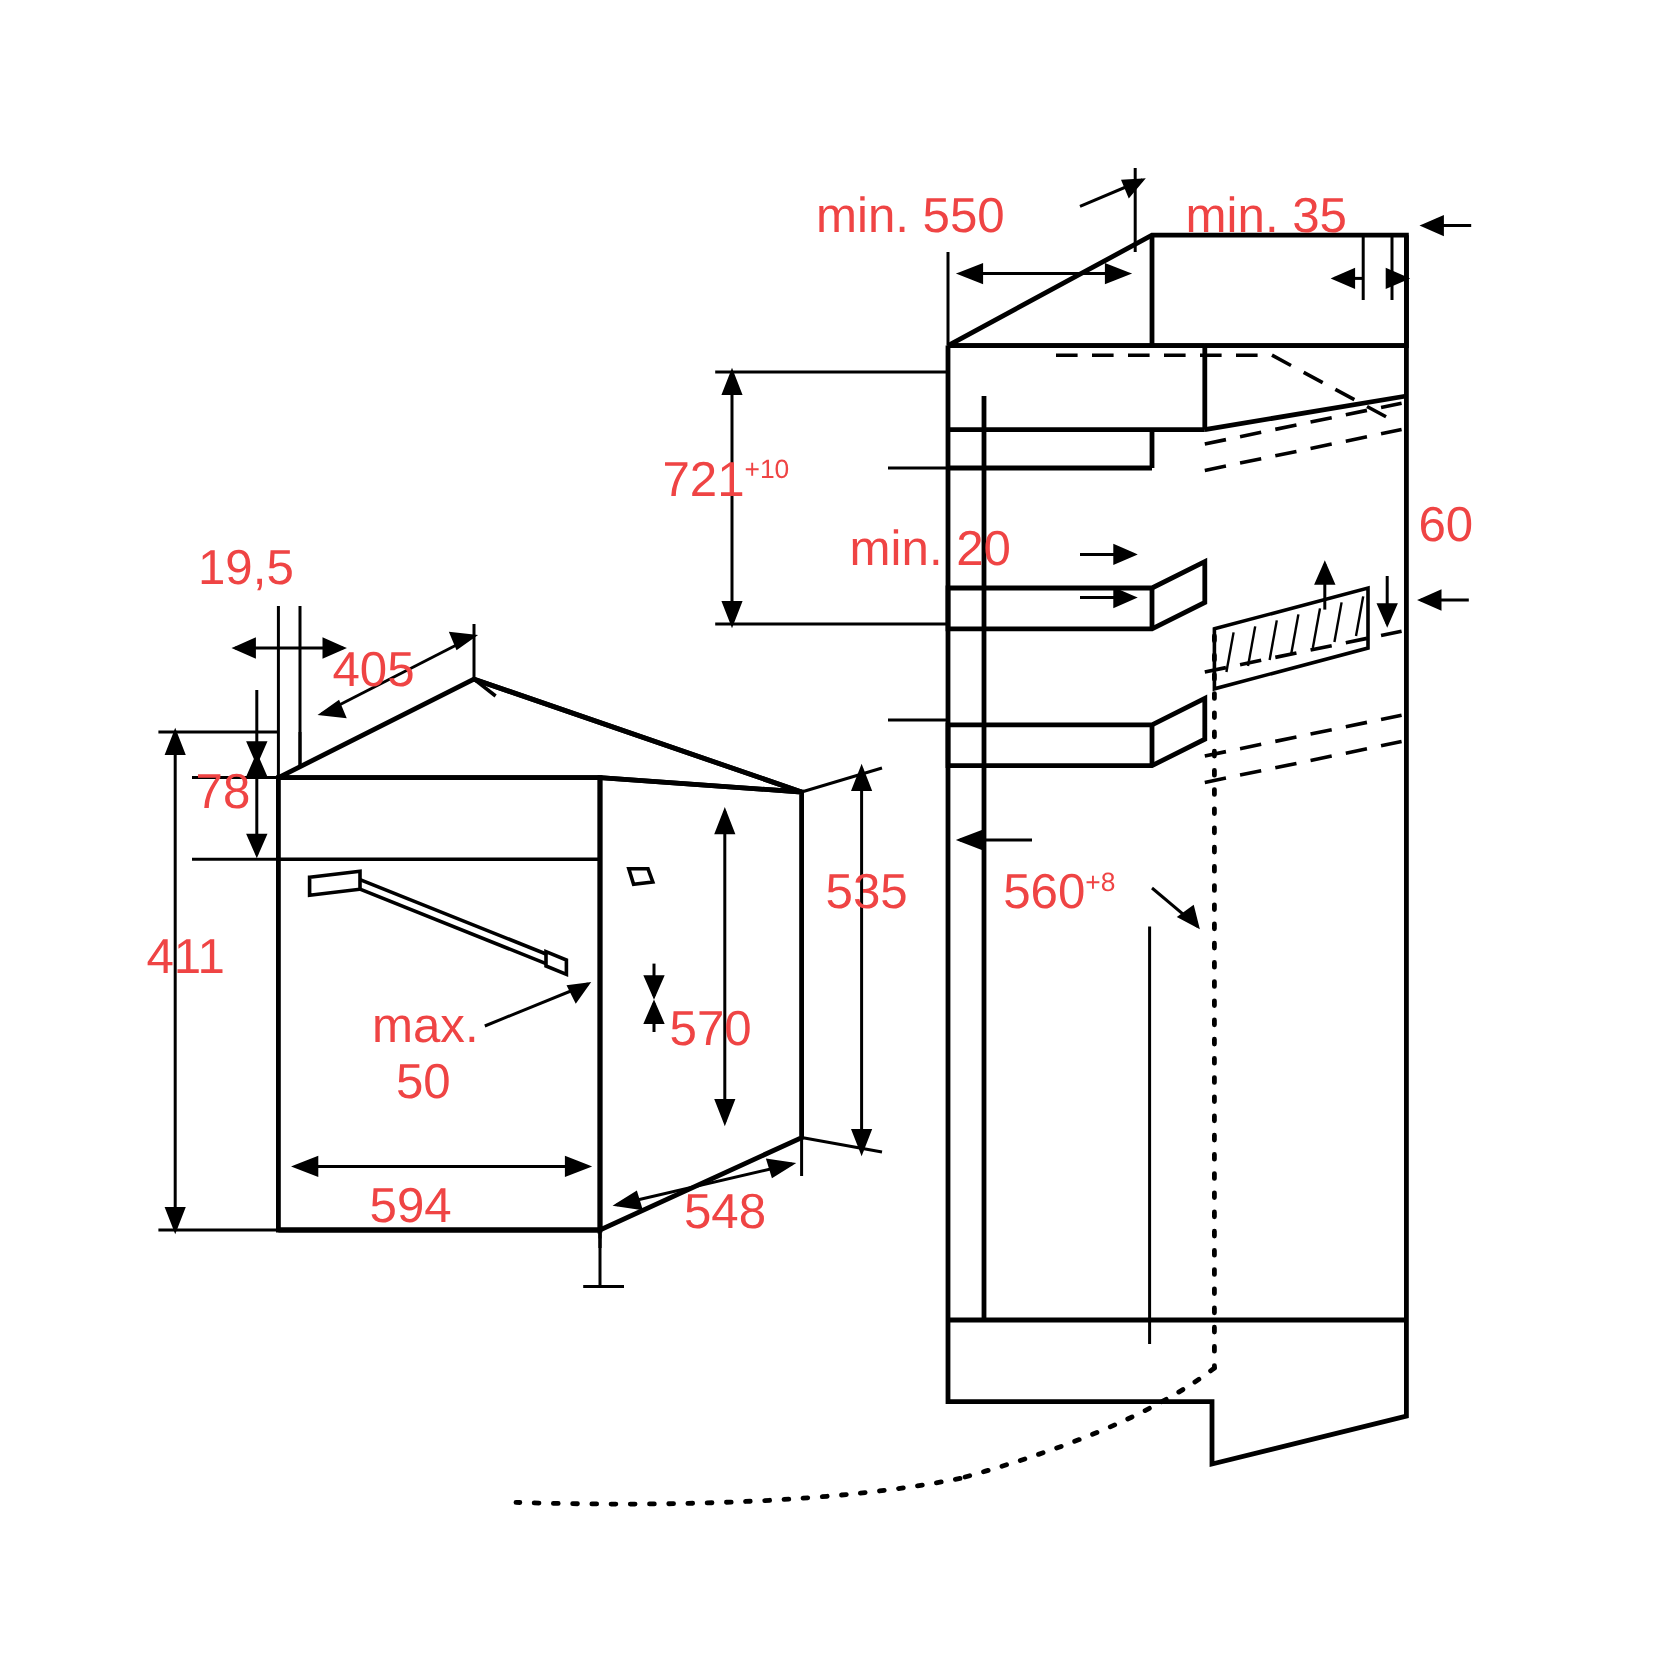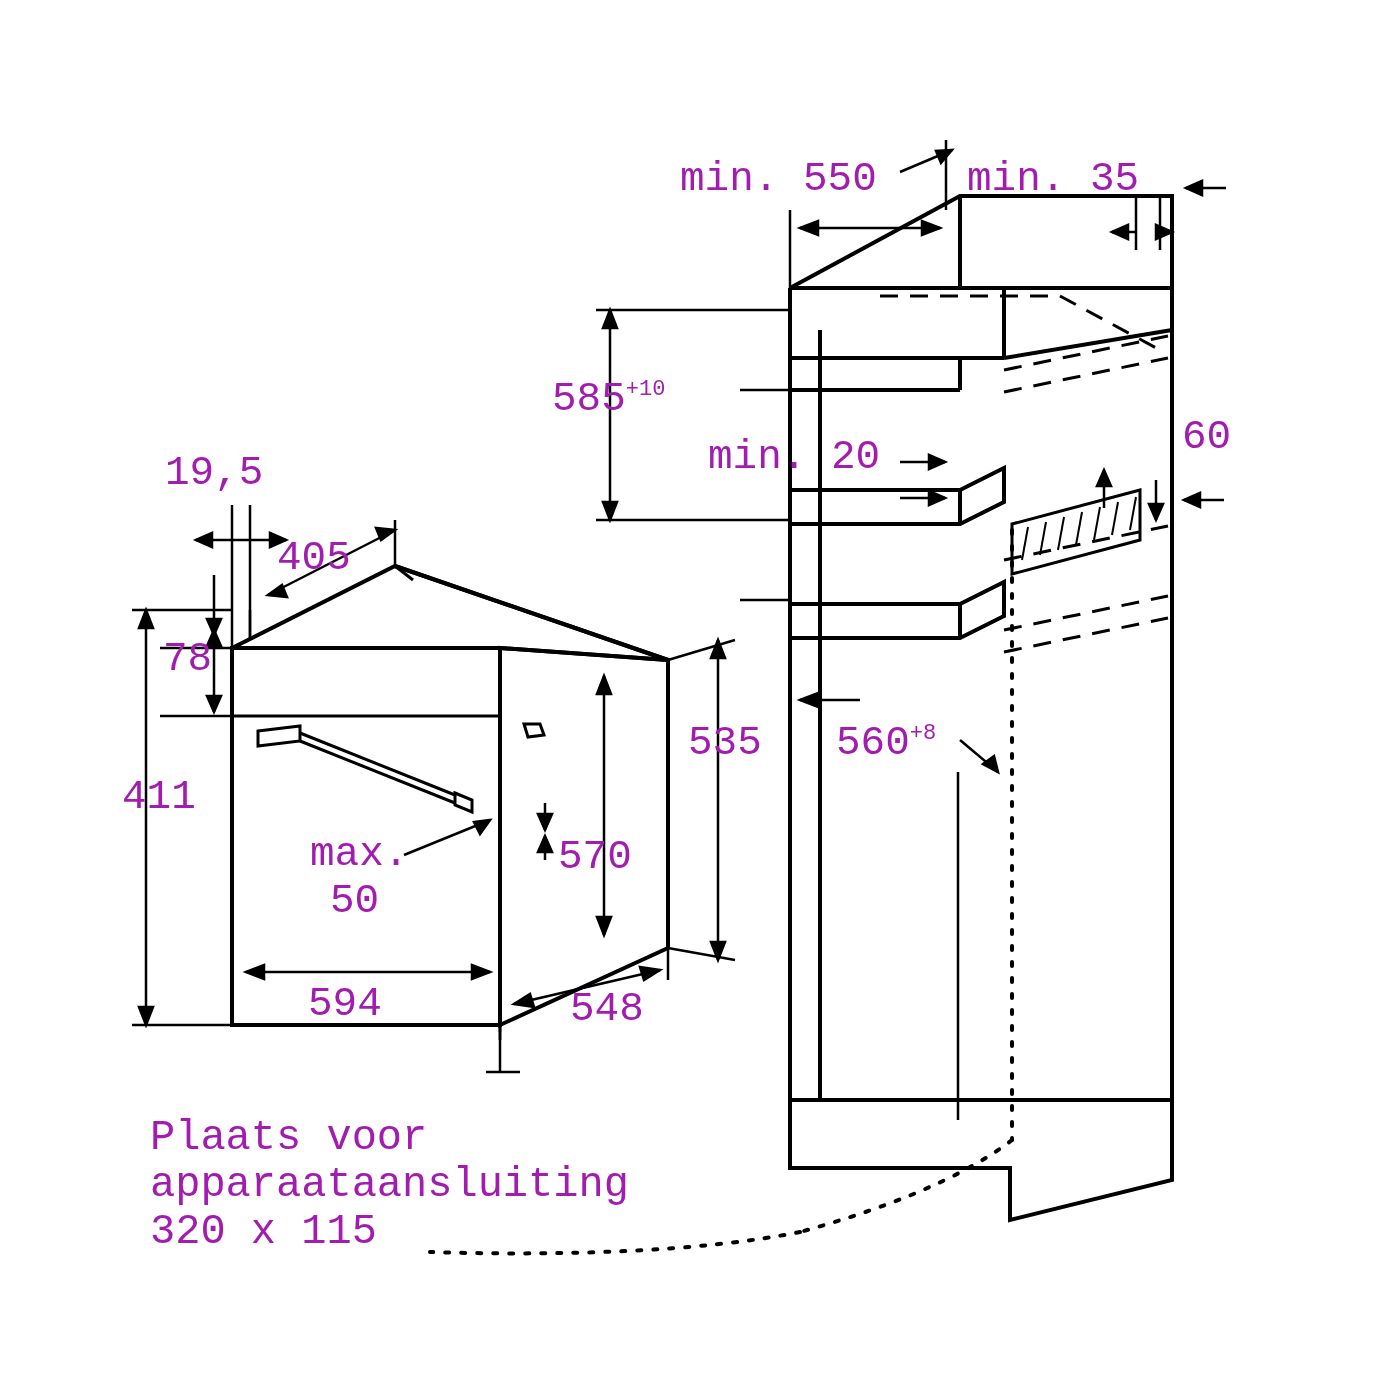--- a/index.html
+++ b/index.html
@@ -18,22 +18,22 @@
   }
   svg.diagram {
     position: absolute;
     left: 0;
     top: 0;
     width: 1400px;
     height: 1400px;
   }
   .lbl {
     position: absolute;
-    font-family: Liberation Mono, monospace;
-    color: #a21caf;
+    font-family: Liberation Sans, sans-serif;
+    color: #ef4444;
     white-space: pre;
     line-height: 1.05;
   }
   .dim {
     font-size: 41px;
   }
   .dim-sup {
     font-size: 22px;
     vertical-align: super;
   }
@@ -286,23 +286,20 @@
   <div class="lbl dim" style="left:163px; top:638px;">78</div>
   <div class="lbl dim" style="left:122px; top:776px;">411</div>
   <div class="lbl dim" style="left:688px; top:722px;">535</div>
   <div class="lbl dim" style="left:558px; top:836px;">570</div>
   <div class="lbl dim" style="left:310px; top:833px;">max.</div>
   <div class="lbl dim" style="left:330px; top:880px;text-align:center;">50</div>
   <div class="lbl dim" style="left:308px; top:983px;">594</div>
   <div class="lbl dim" style="left:553px; top:988px;margin-left:17px;">548</div>
 
   <div class="lbl dim" style="left:680px; top:158px;">min. 550</div>
-  <div class="lbl dim" style="left:967px; top:158px;">min. 35</div>
-  <div class="lbl dim" style="left:552px; top:378px;"><span>585</span><span class="dim-sup">+10</span></div>
+  <div class="lbl dim" style="left:988px; top:158px;">min. 35</div>
+  <div class="lbl dim" style="left:552px; top:378px;"><span>721</span><span class="dim-sup">+10</span></div>
   <div class="lbl dim" style="left:708px; top:436px;">min. 20</div>
   <div class="lbl dim" style="left:1160px; top:416px;margin-left:22px;">60</div>
   <div class="lbl dim" style="left:836px; top:722px;"><span>560</span><span class="dim-sup">+8</span></div>
 
-  <div class="lbl caption-block" style="left:150px; top:1115px; width:620px;">Plaats voor
-apparaataansluiting
-320 x 115</div>
 
 </div>
 
 </body></html>

